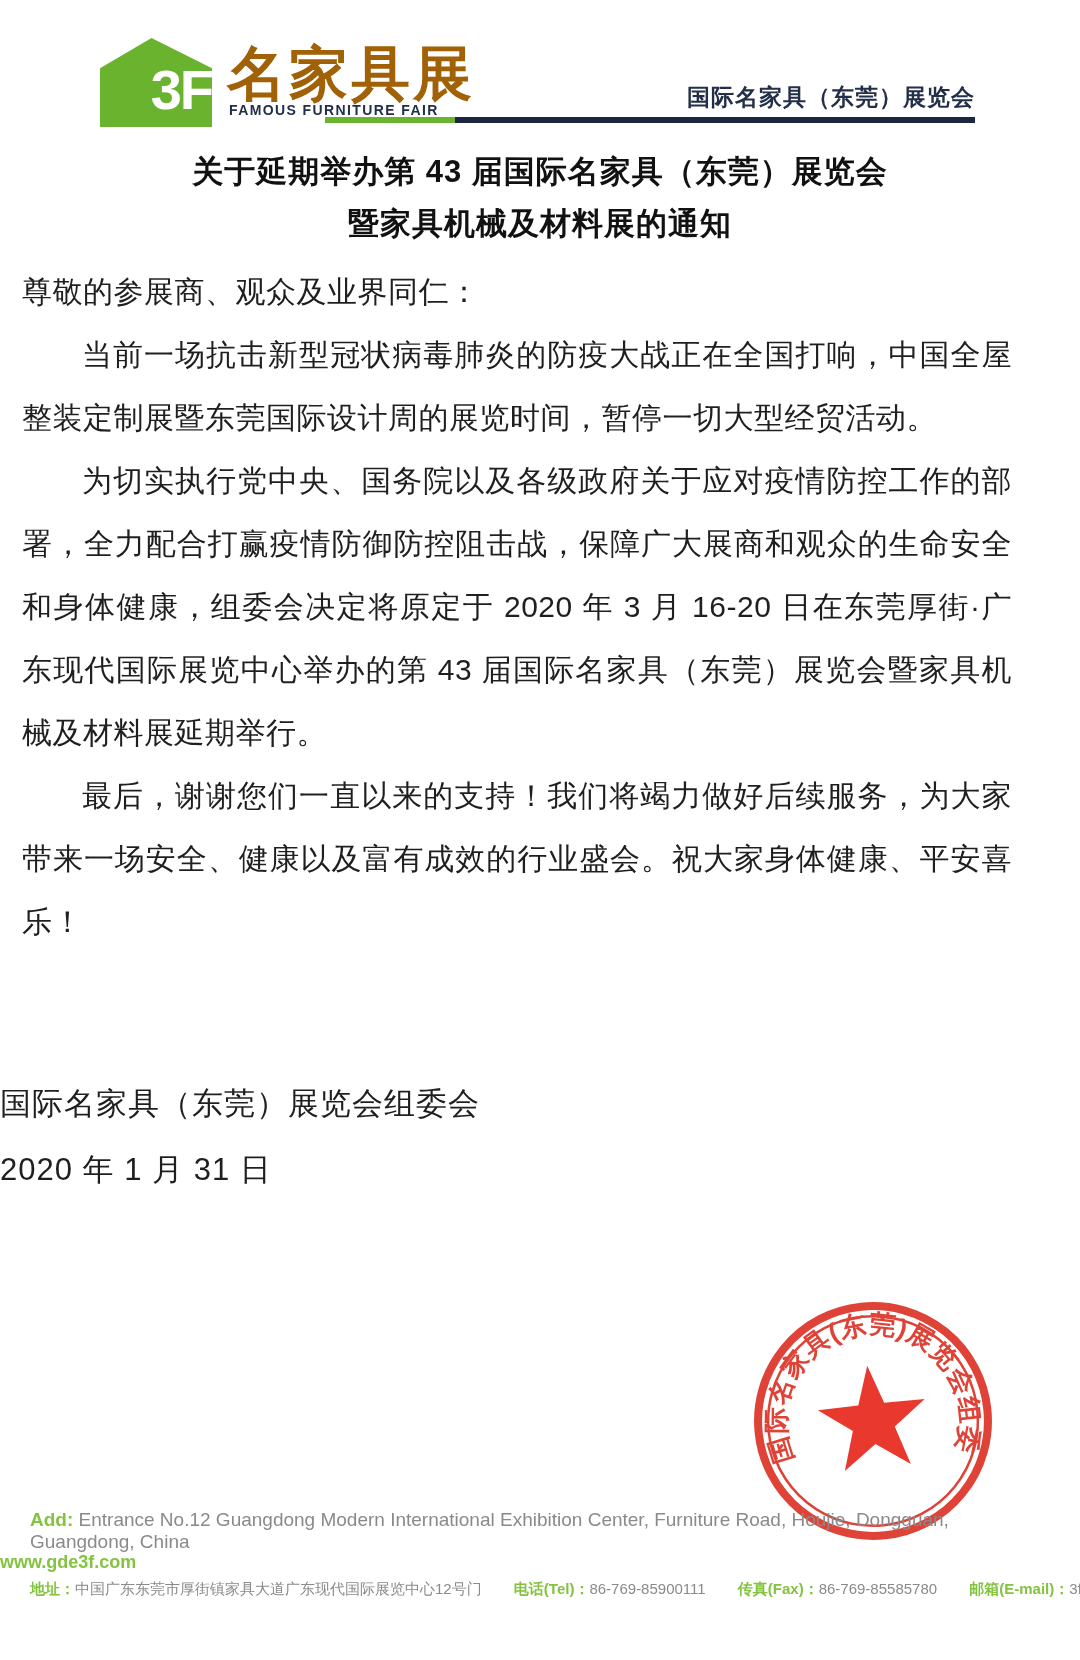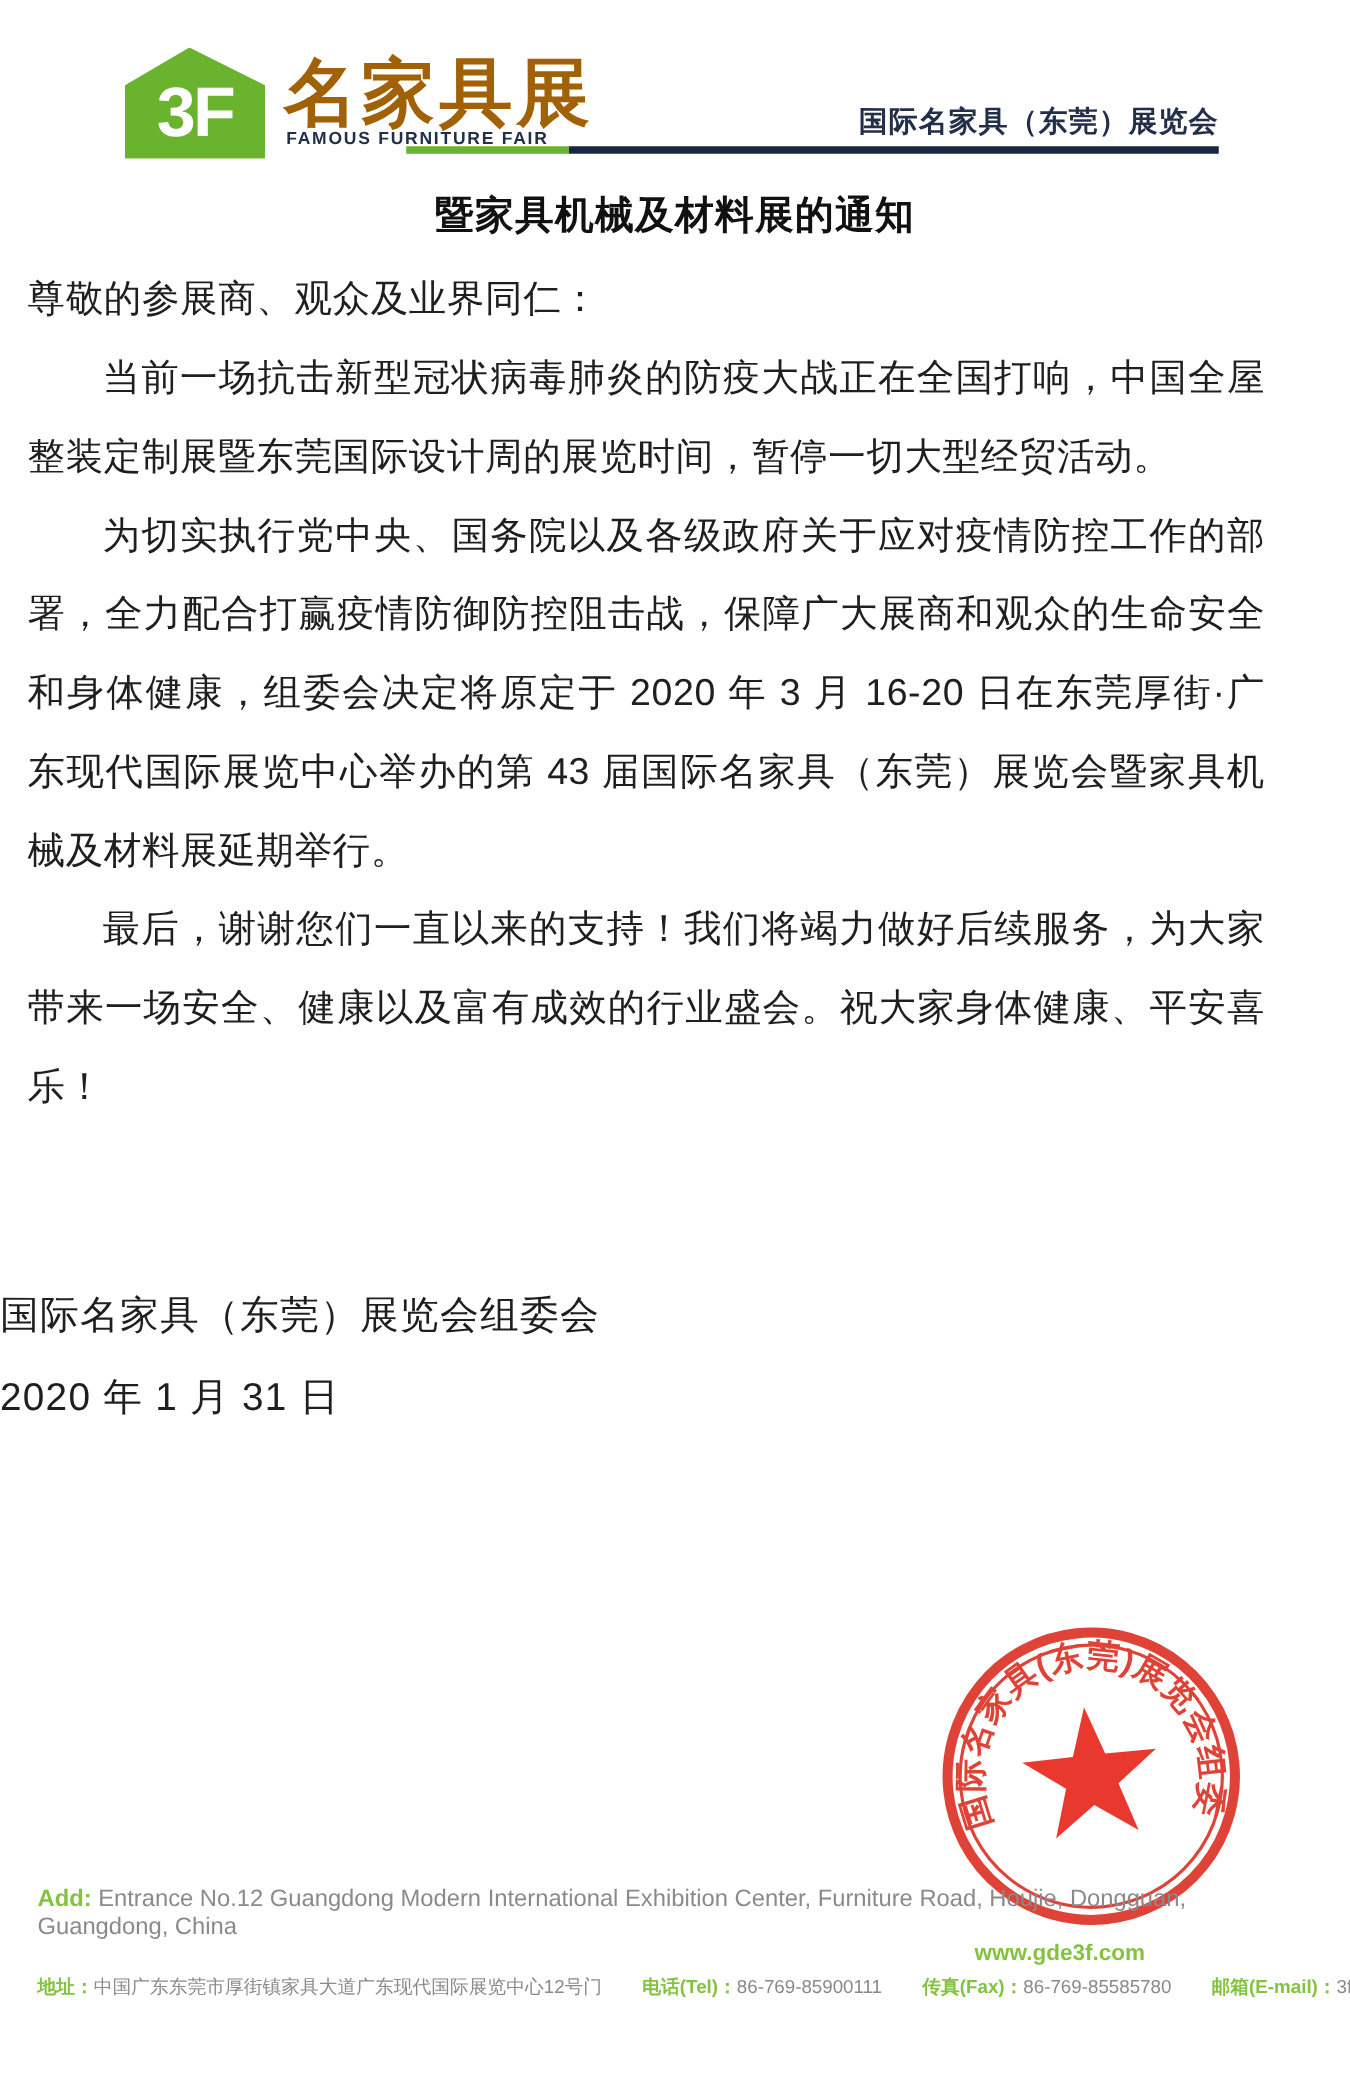--- a/index.html
+++ b/index.html
@@ -10,21 +10,21 @@
     color:#1f1f1f;
   }
   
   .hdr{position:relative;height:130px;}
   .logo-house{
     position:absolute;left:100px;top:38px;width:112px;height:89px;
     background:#6ab32e;
     clip-path:polygon(46% 0%,100% 34%,100% 100%,0% 100%,0% 34%);
   }
   .logo-3f{
-    position:absolute;left:100px;top:58px;width:112px;text-align:center;
+    position:absolute;left:100px;top:58px;width:112px;text-align:right;
     font-size:56px;font-weight:bold;color:#ffffff;letter-spacing:-2px;line-height:64px;
   }
   .logo-cn{
     position:absolute;left:227px;top:48px;
     font-size:59px;font-weight:bold;color:#a16207;letter-spacing:3px;line-height:52px;
   }
   .logo-en{
     position:absolute;left:229px;top:102px;
     font-size:14px;font-weight:bold;color:#232f48;letter-spacing:1.4px;
   }
@@ -52,21 +52,21 @@
   .sig{margin-top:118px;text-align:left;}
   .sig .org{font-size:31px;line-height:66px;padding-right:88px;letter-spacing:1px;}
   .sig .date{font-size:31px;line-height:66px;padding-right:95px;letter-spacing:1px;}
   
   .stamp{
     position:absolute;left:750px;top:1298px;width:246px;height:246px;
     mix-blend-mode:multiply;opacity:0.92;transform:rotate(-6deg);
   }
   
   .ftr-site{
-    position:absolute;left:0;top:1552px;width:916px;text-align:right;
+    position:absolute;left:0;top:1552px;width:916px;text-align:left;
     font-size:18px;font-weight:bold;color:#84c340;
   }
   .ftr-info{
     position:absolute;left:30px;top:1580px;width:1020px;
     font-size:15px;color:#8a8a8a;white-space:nowrap;
   }
   .ftr-info .grp{margin-right:28px;}
   .ftr-info .lbl{color:#84c340;font-weight:bold;}
   .ftr-en{
     position:absolute;left:30px;top:1509px;width:1020px;
@@ -82,20 +82,21 @@
   <div class="hdr">
     <div class="logo-house"></div>
     <div class="logo-3f">3F</div>
     <div class="logo-cn">名家具展</div>
     <div class="logo-en">FAMOUS FURNITURE FAIR</div>
     <div class="hdr-right">国际名家具（东莞）展览会</div>
     <div class="hdr-line"></div>
   </div>
 
   <div class="doc-title">
+    <div>关于延期举办第 43 届国际名家具（东莞）展览会</div>
     <div>暨家具机械及材料展的通知</div>
   </div>
 
   <div class="letter">
     <p class="salutation">尊敬的参展商、观众及业界同仁：</p>
     <p class="indent">当前一场抗击新型冠状病毒肺炎的防疫大战正在全国打响，中国全屋整装定制展暨东莞国际设计周的展览时间，暂停一切大型经贸活动。</p>
     <p class="indent">为切实执行党中央、国务院以及各级政府关于应对疫情防控工作的部署，全力配合打赢疫情防御防控阻击战，保障广大展商和观众的生命安全和身体健康，组委会决定将原定于 2020 年 3 月 16-20 日在东莞厚街·广东现代国际展览中心举办的第 43 届国际名家具（东莞）展览会暨家具机械及材料展延期举行。</p>
     <p class="indent">最后，谢谢您们一直以来的支持！我们将竭力做好后续服务，为大家带来一场安全、健康以及富有成效的行业盛会。祝大家身体健康、平安喜乐！</p>
   </div>
 

